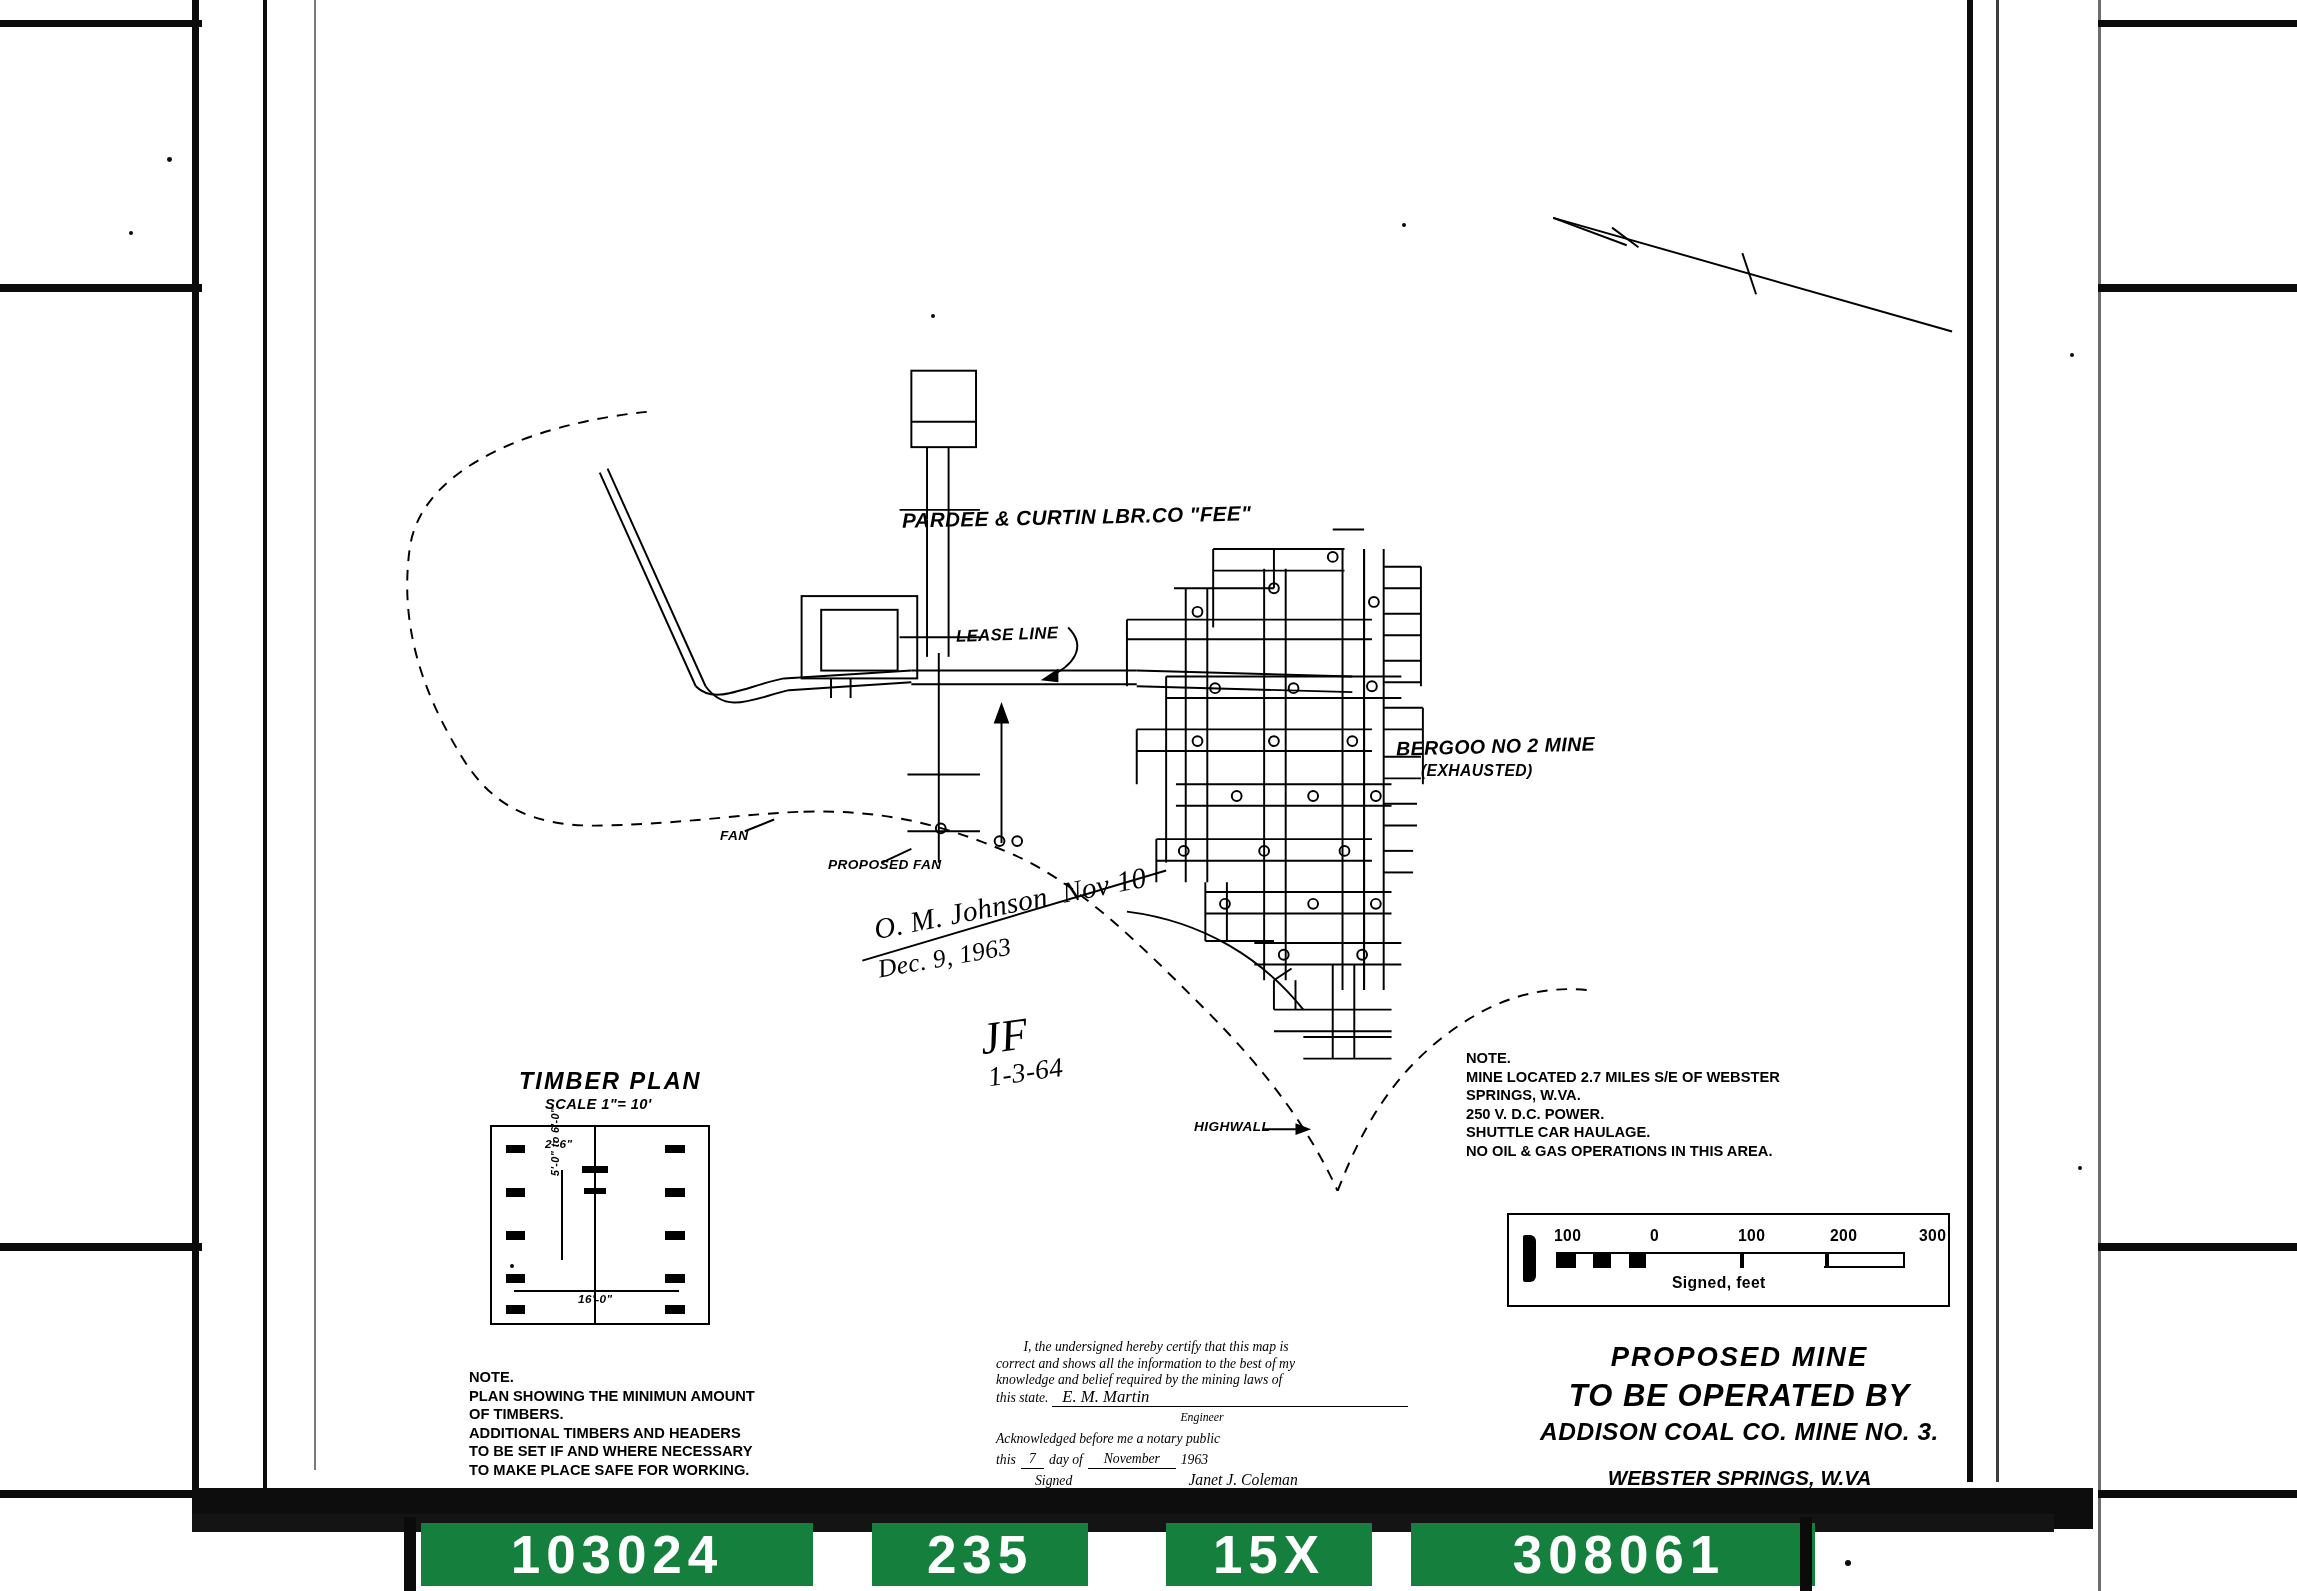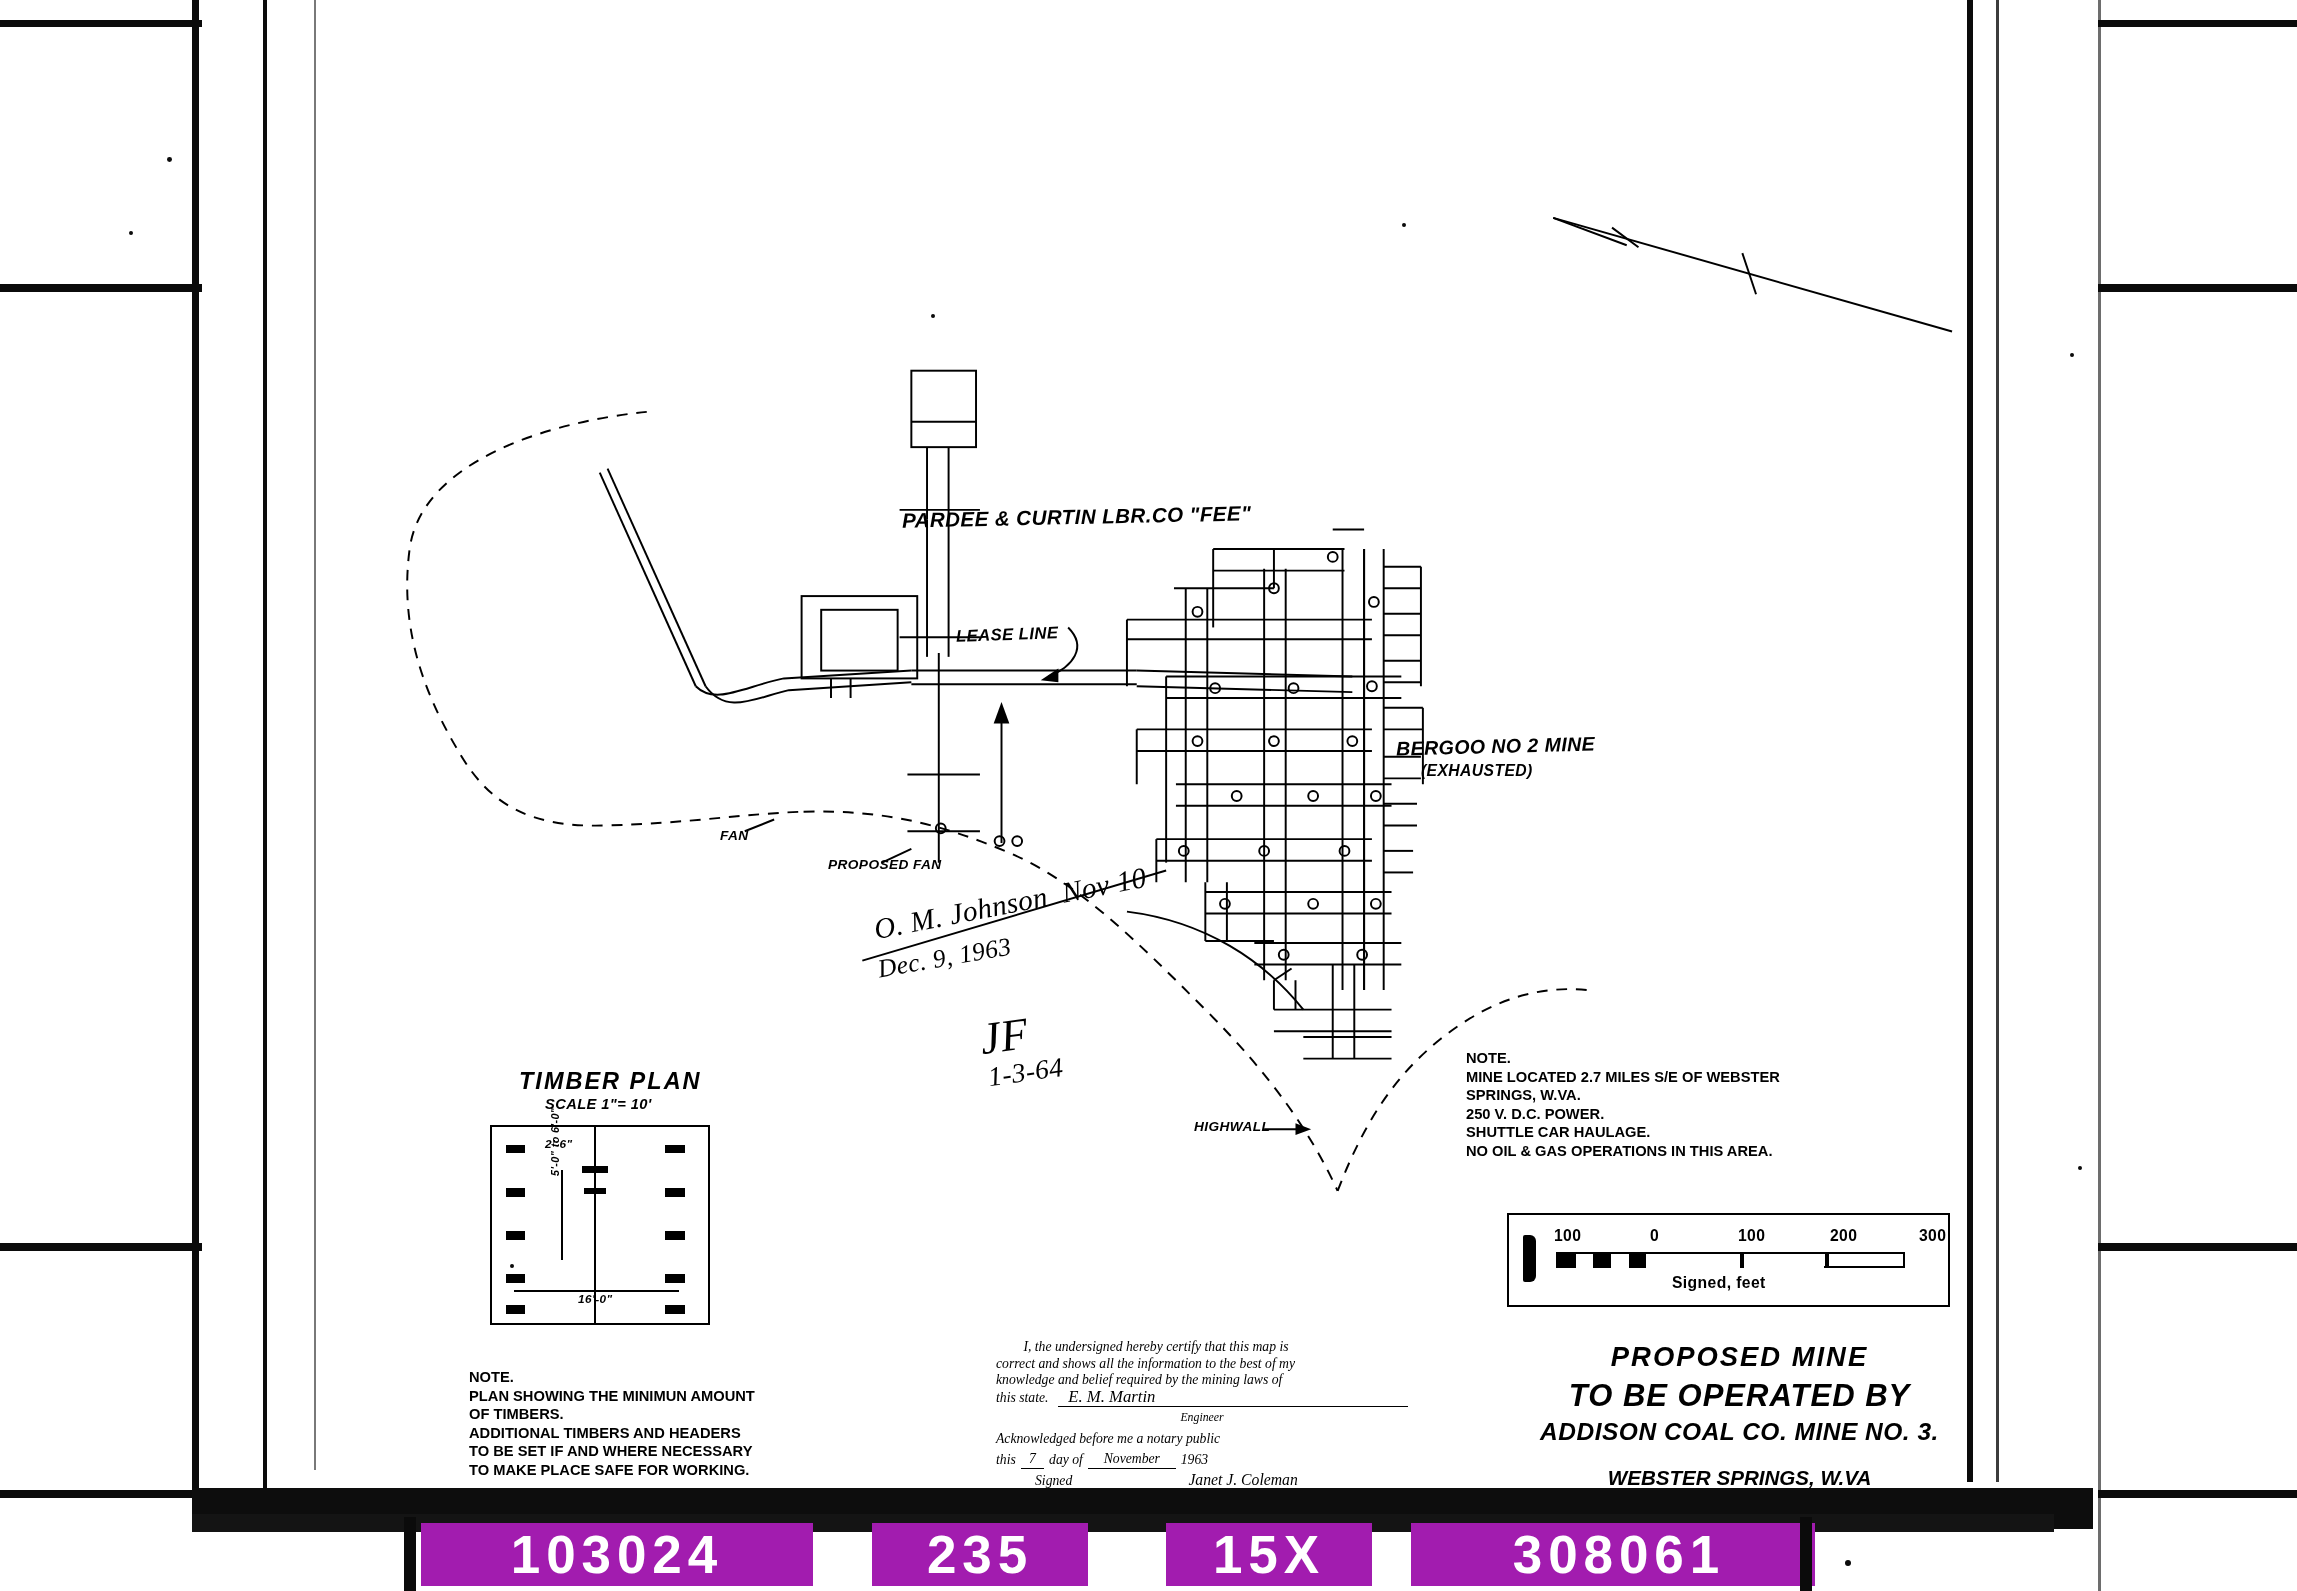--- a/index.html
+++ b/index.html
@@ -15,21 +15,21 @@
 
   
   .regmark{position:absolute;background:#0b0b0b;}
 
   
   svg.mapsvg{position:absolute;left:0;top:0;width:2297px;height:1592px;overflow:visible;}
 
   
   .filmstrip{position:absolute;left:192px;top:1488px;width:1901px;height:41px;background:#0d0d0d;}
   .filmstrip2{position:absolute;left:192px;top:1514px;width:1862px;height:17.6px;background:#141414;}
-  .numblock{position:absolute;background:#a21caf;color:#fff;display:flex;align-items:center;
+  .numblock{position:absolute;background:#15803d;color:#fff;display:flex;align-items:center;
             justify-content:center;font-family:"Liberation Sans", sans-serif;font-weight:700;
             letter-spacing:5.9px;}
   .numblock span{color:#fff;}
 
   
   .note-block{position:absolute;font-size:14.7px;line-height:18.6px;font-weight:700;}
   .title-block{position:absolute;text-align:center;}
   .title-block div{font-style:italic;font-weight:700;}
   .scalebox{position:absolute;border:2px solid #000;}
   .scale-seg{position:absolute;height:13.7px;}
@@ -300,21 +300,21 @@
     <div>OF TIMBERS.</div>
     <div>ADDITIONAL TIMBERS AND HEADERS</div>
     <div>TO BE SET IF AND WHERE NECESSARY</div>
     <div>TO MAKE PLACE SAFE FOR WORKING.</div>
   </div>
 
   <div class="abs" style="left:996px;top:1339px;width:412px;font-family:'Liberation Serif',serif;font-style:italic;font-size:13.7px;line-height:16.7px;">
     <div style="text-indent:27.4px;">I, the undersigned hereby certify that this map is</div>
     <div>correct and shows all the information to the best of my</div>
     <div>knowledge and belief required by the mining laws of</div>
-    <div style="display:flex;align-items:flex-end;gap:10px;">
+    <div style="display:flex;align-items:flex-end;gap:4px;">
       <span>this state.</span>
       <span style="font-size:16.7px;border-bottom:1px solid #000;flex:1;padding-left:9.8px;">E. M. Martin</span>
     </div>
     <div style="text-align:center;font-size:11.8px;margin-top:2px;">Engineer</div>
     <div style="margin-top:5.9px;">Acknowledged before me a notary public</div>
     <div style="display:flex;align-items:flex-end;gap:4.9px;margin-top:2.9px;">
       <span>this</span>
       <span style="border-bottom:1px solid #000;min-width:23.5px;text-align:center;">7</span>
       <span>day of</span>
       <span style="border-bottom:1px solid #000;min-width:88px;text-align:center;">November</span>

